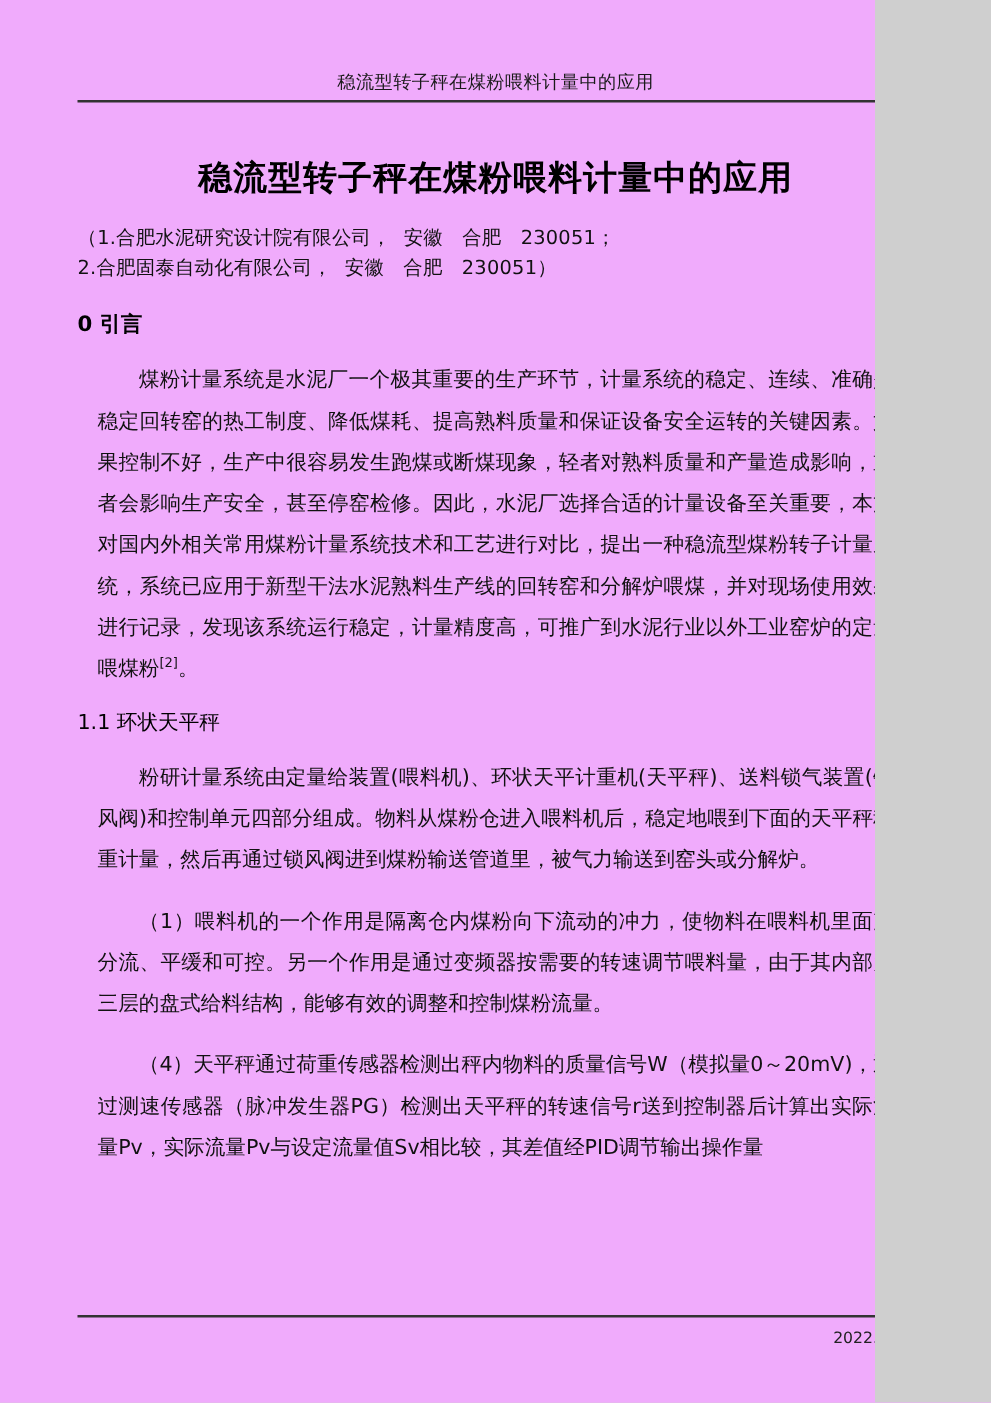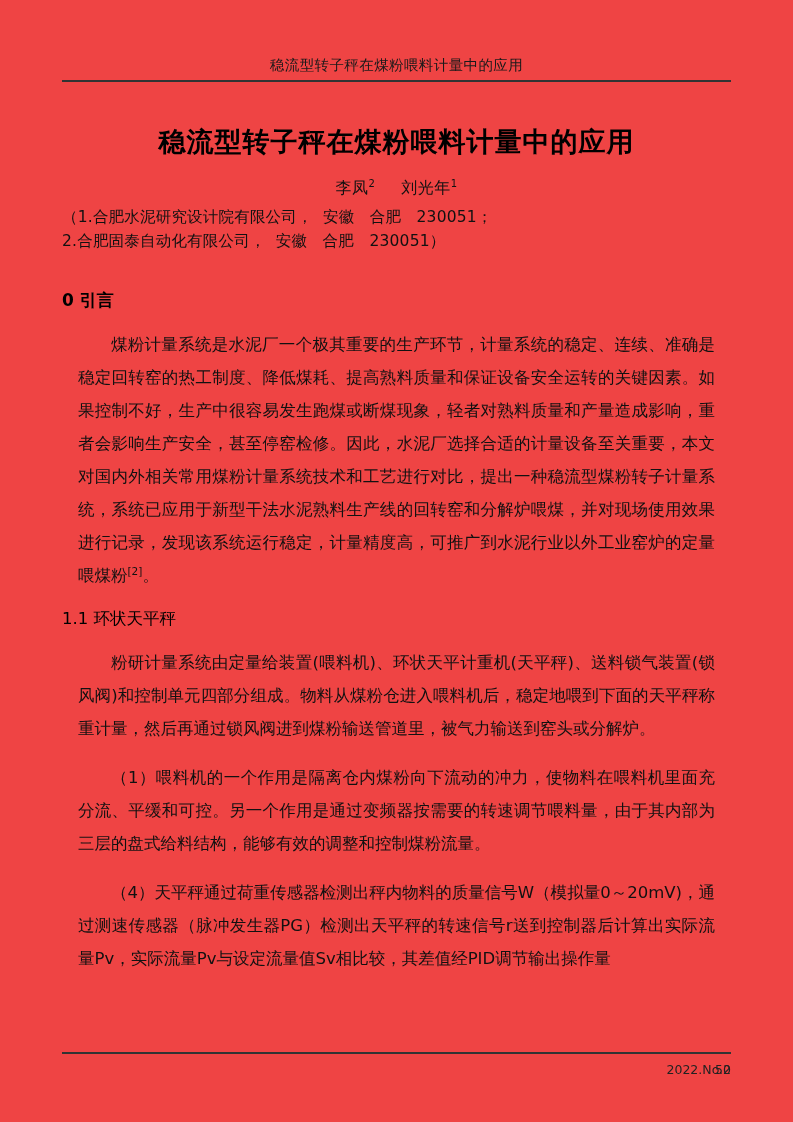--- a/index.html
+++ b/index.html
@@ -7,23 +7,23 @@
     padding: 0;
   }
   body {
     width: 793px;
     height: 1122px;
     background: #cfcfcf;
     font-family: "Liberation Serif", serif;
   }
   .page {
     position: relative;
-    width: 793px;
+    width: 700px;
     height: 1122px;
-    background: #ef4444;
+    background: #f0abfc;
     box-sizing: border-box;
     overflow: hidden;
   }
   .paper-inner {
     position: absolute;
     left: 62px;
     top: 0;
     width: 669px;
     height: 1122px;
   }
@@ -119,21 +119,21 @@
     letter-spacing: 0.2px;
   }
   .affiliations div {
     white-space: pre;
   }
   .section-head {
     font-size: 17px;
     font-weight: bold;
     font-family: "DejaVu Sans", sans-serif;
     color: #000;
-    margin-top: 36px;
+    margin-top: 22px;
     margin-bottom: 6px;
   }
   .subsection-head {
     font-size: 16.5px;
     font-weight: normal;
     font-family: "DejaVu Sans", sans-serif;
     color: #000;
     margin-top: 16px;
     margin-bottom: 4px;
   }
@@ -158,23 +158,20 @@
 <div class="page">
   <div class="paper-inner">
 
     <div class="running-head">稳流型转子秤在煤粉喂料计量中的应用</div>
     <div class="rule-top"></div>
 
     <div class="content">
 
       <div class="doc-title">稳流型转子秤在煤粉喂料计量中的应用</div>
 
-      <div class="authors">
-        <span>李凤</span><sup>2</sup><span class="author-gap"></span><span>刘光年</span><sup>1</sup>
-      </div>
 
       <div class="affiliations">
         <div>（1.合肥水泥研究设计院有限公司，  安徽   合肥   230051；</div>
         <div>2.合肥固泰自动化有限公司，  安徽   合肥   230051）</div>
       </div>
 
       <div class="section-head">0  引言</div>
 
       <p class="para"><span>煤粉计量系统是水泥厂一个极其重要的生产环节，计量系统的稳定、连续、准确是稳定回转窑的热工制度、降低煤耗、提高熟料质量和保证设备安全运转的关键因素。如果控制不好，生产中很容易发生跑煤或断煤现象，轻者对熟料质量和产量造成影响，重者会影响生产安全，甚至停窑检修。因此，水泥厂选择合适的计量设备至关重要，本文对国内外相关常用煤粉计量系统技术和工艺进行对比，提出一种稳流型煤粉转子计量系统，系统已应用于新型干法水泥熟料生产线的回转窑和分解炉喂煤，并对现场使用效果进行记录，发现该系统运行稳定，计量精度高，可推广到水泥行业以外工业窑炉的定量喂煤粉</span><sup>[2]</sup><span>。</span></p>
 

